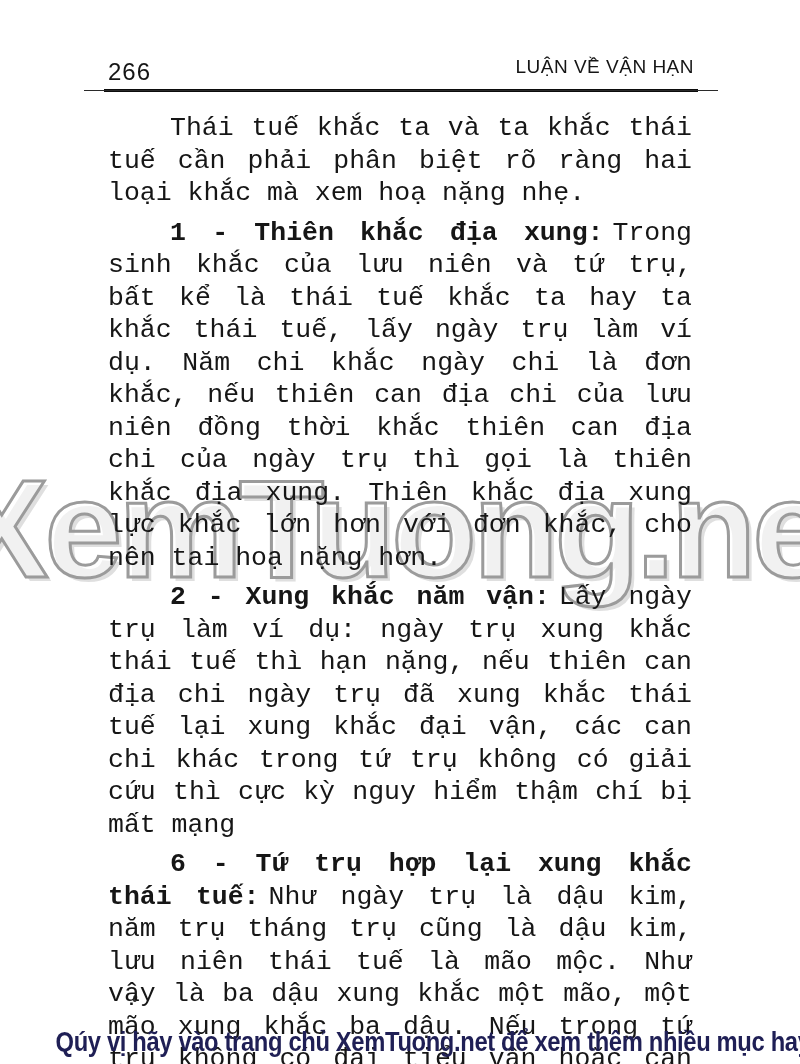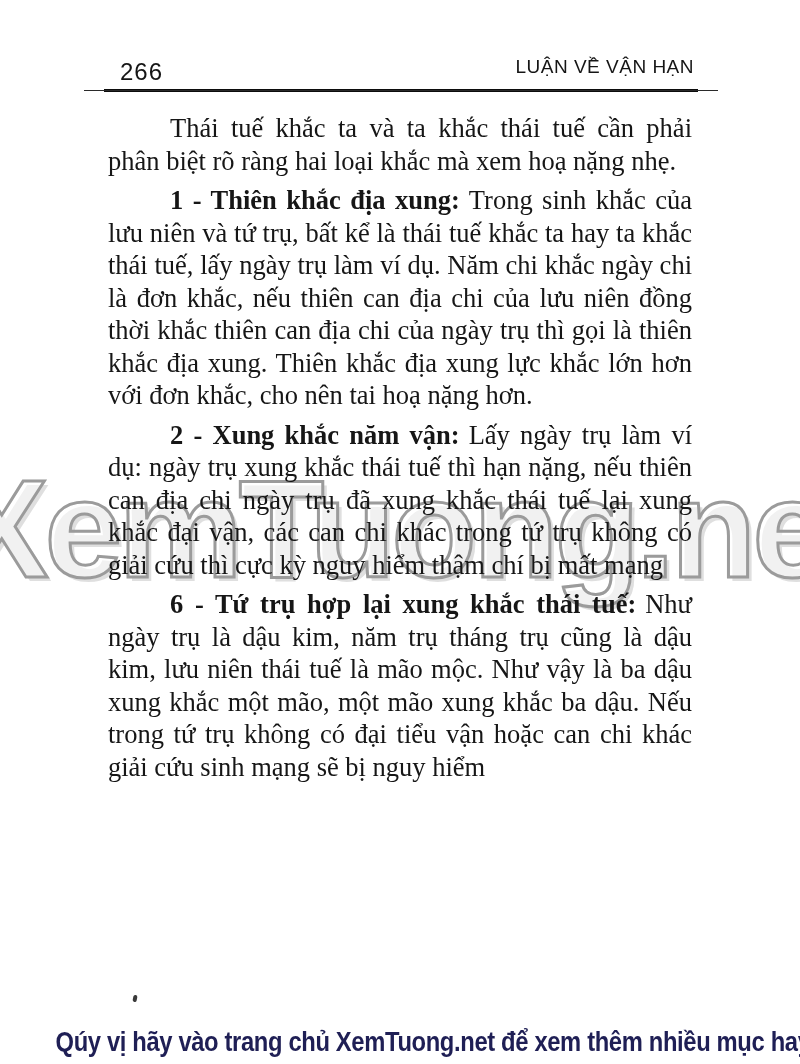--- a/index.html
+++ b/index.html
@@ -13,21 +13,20 @@
     color: var(--body-color, #161616);
   }
   
   .page-number {
     position: absolute;
     left: 108px; top: 58px;
     font-family: "Liberation Sans", sans-serif;
     font-size: 24px;
     letter-spacing: 1px;
     color: #151515;
-    margin-left: 12px;
   }
   .header-title {
     position: absolute;
     right: 106px; top: 56px;
     font-family: "Liberation Sans", sans-serif;
     font-size: 19px;
     letter-spacing: 0.5px;
     color: #151515;
   }
   .header-rule {
@@ -47,21 +46,21 @@
   .body-text {
     position: absolute;
     left: 108px; top: 112px;
     width: 584px;
     font-size: 26.5px;
     line-height: 32.5px;
     text-align: justify;
     z-index: 2;
   }
   .body-text p { margin: 0 0 7px 0; }
-  .body-text p.indent { text-indent: 62px; }
+  .body-text p.indent { text-indent: 62px; font-family: Liberation Mono, monospace; }
   .lead { font-weight: bold; margin-right: 0.34em; }
   
   .watermark {
     position: absolute;
     left: -45px; top: 448px;
     z-index: 1;
     font-family: "Liberation Sans", sans-serif;
     font-weight: bold;
     font-size: 140px;
     letter-spacing: -4px;

